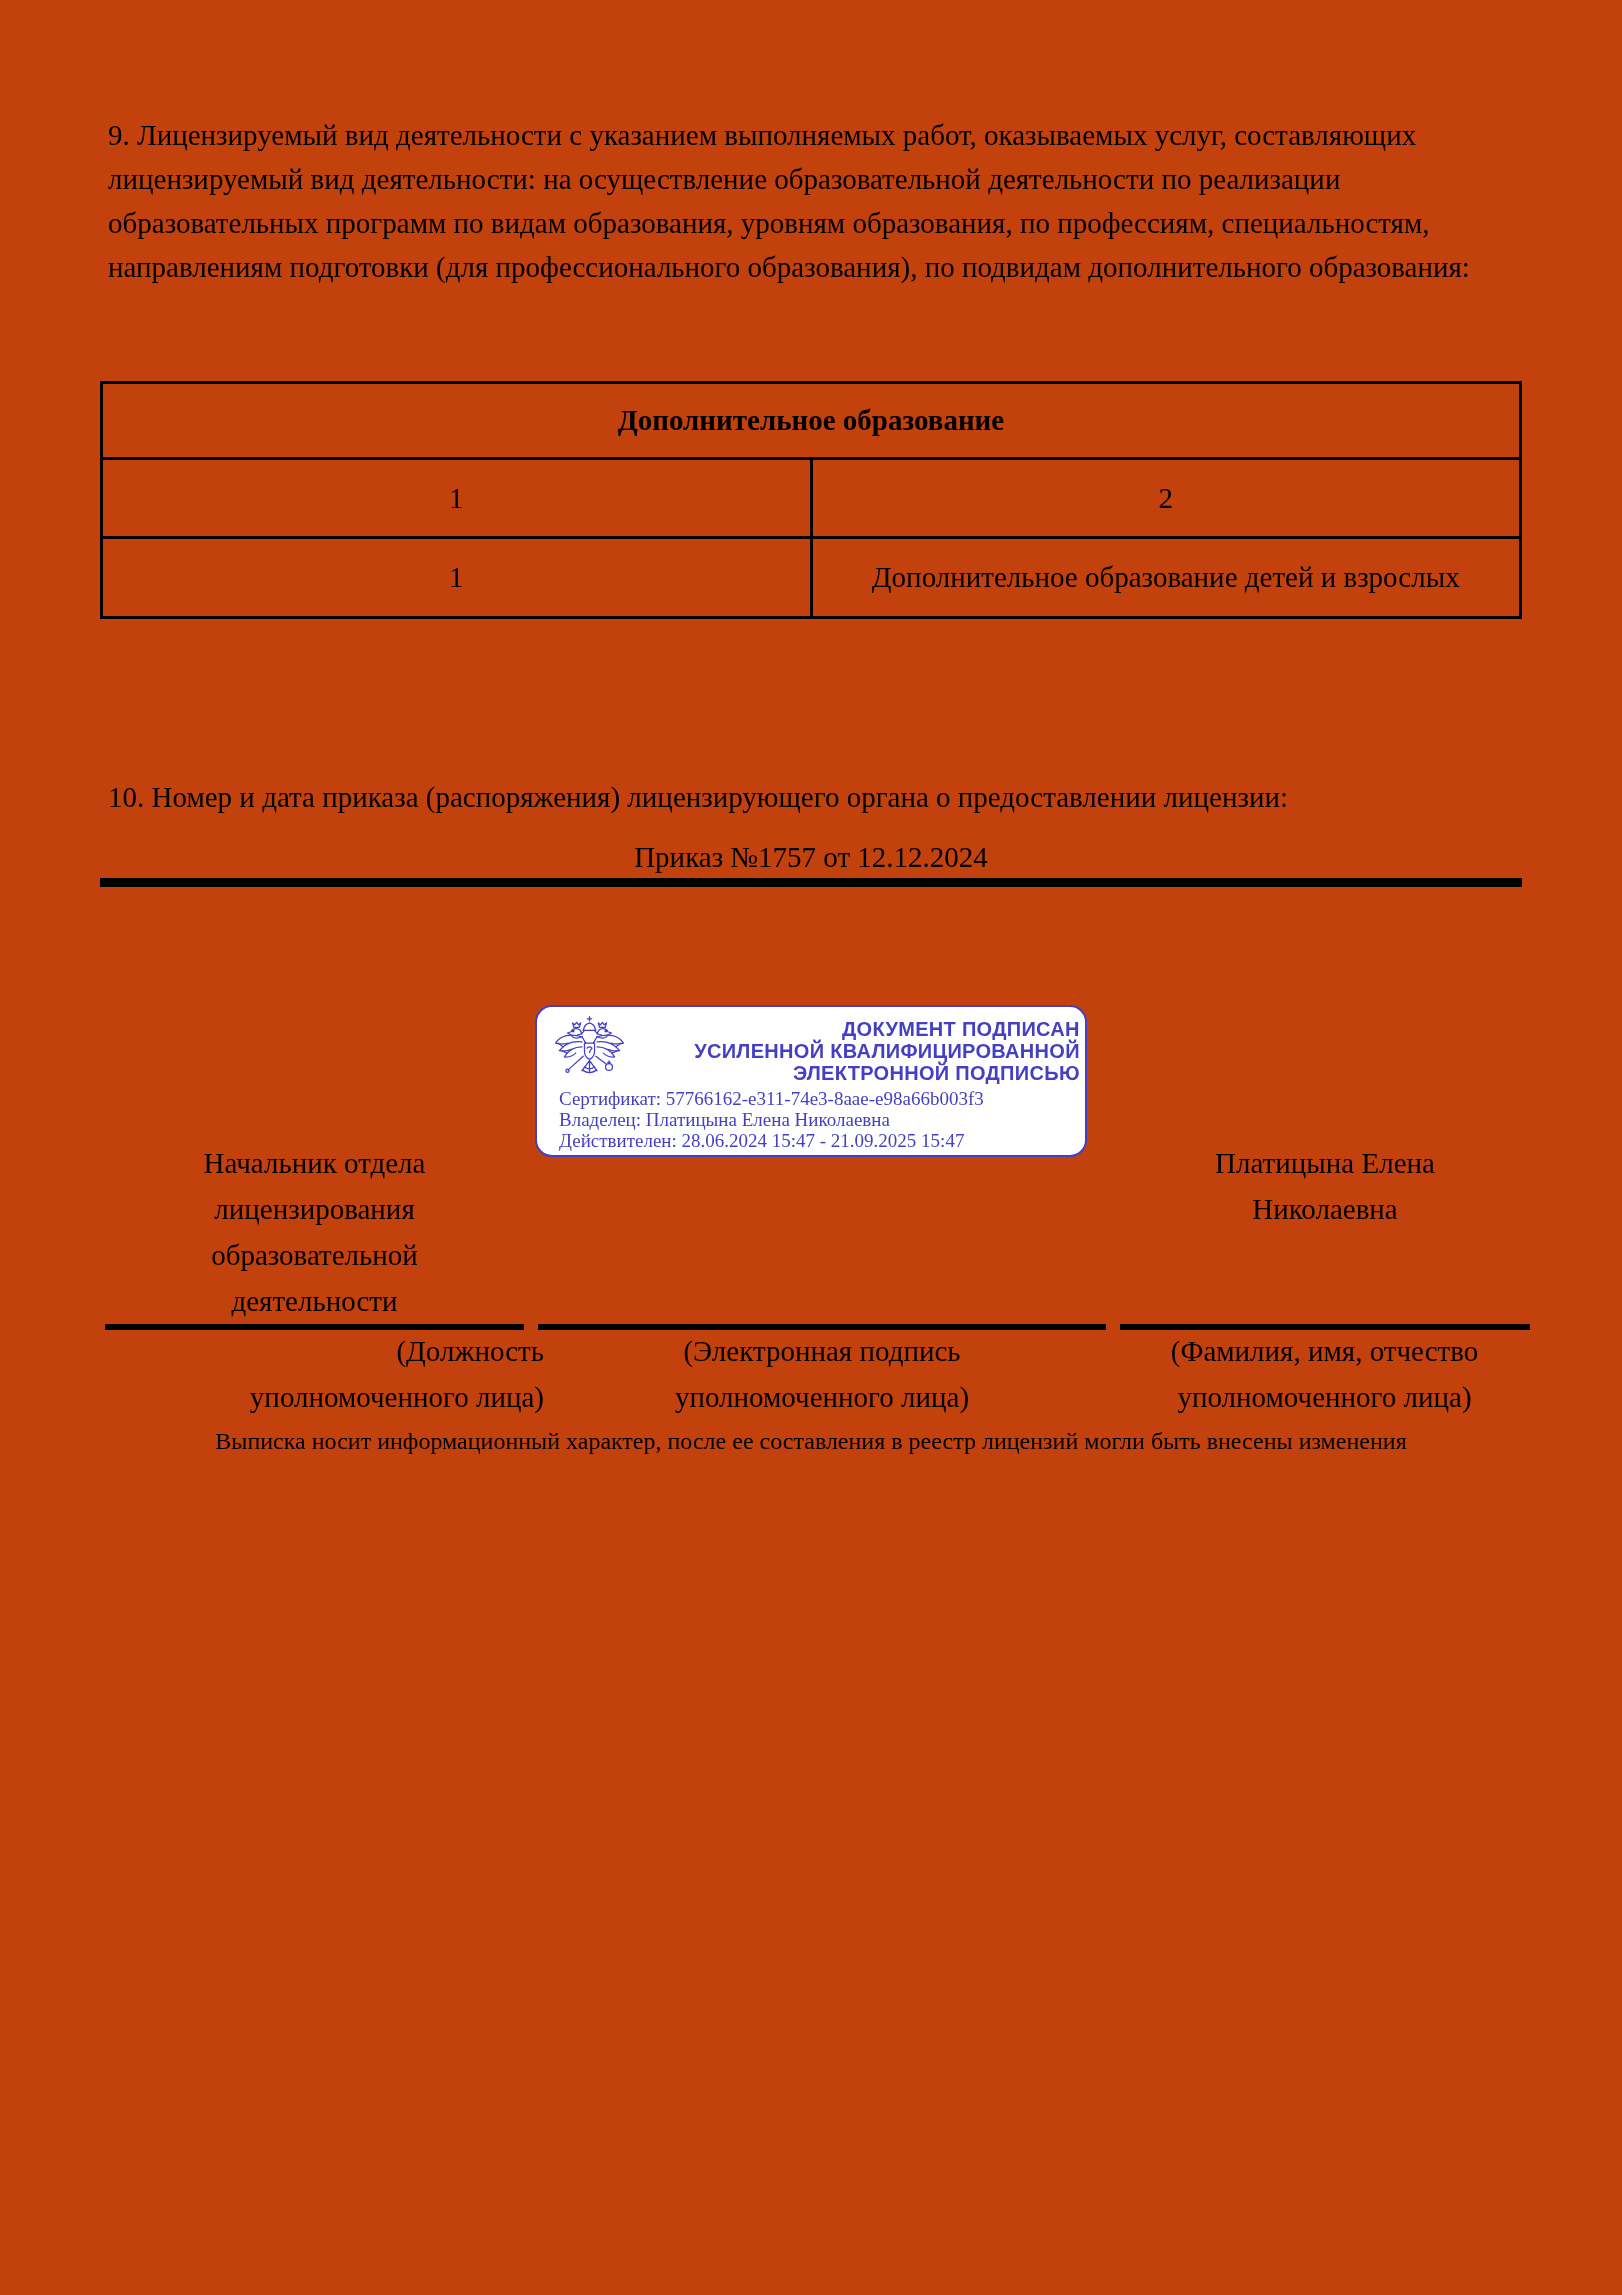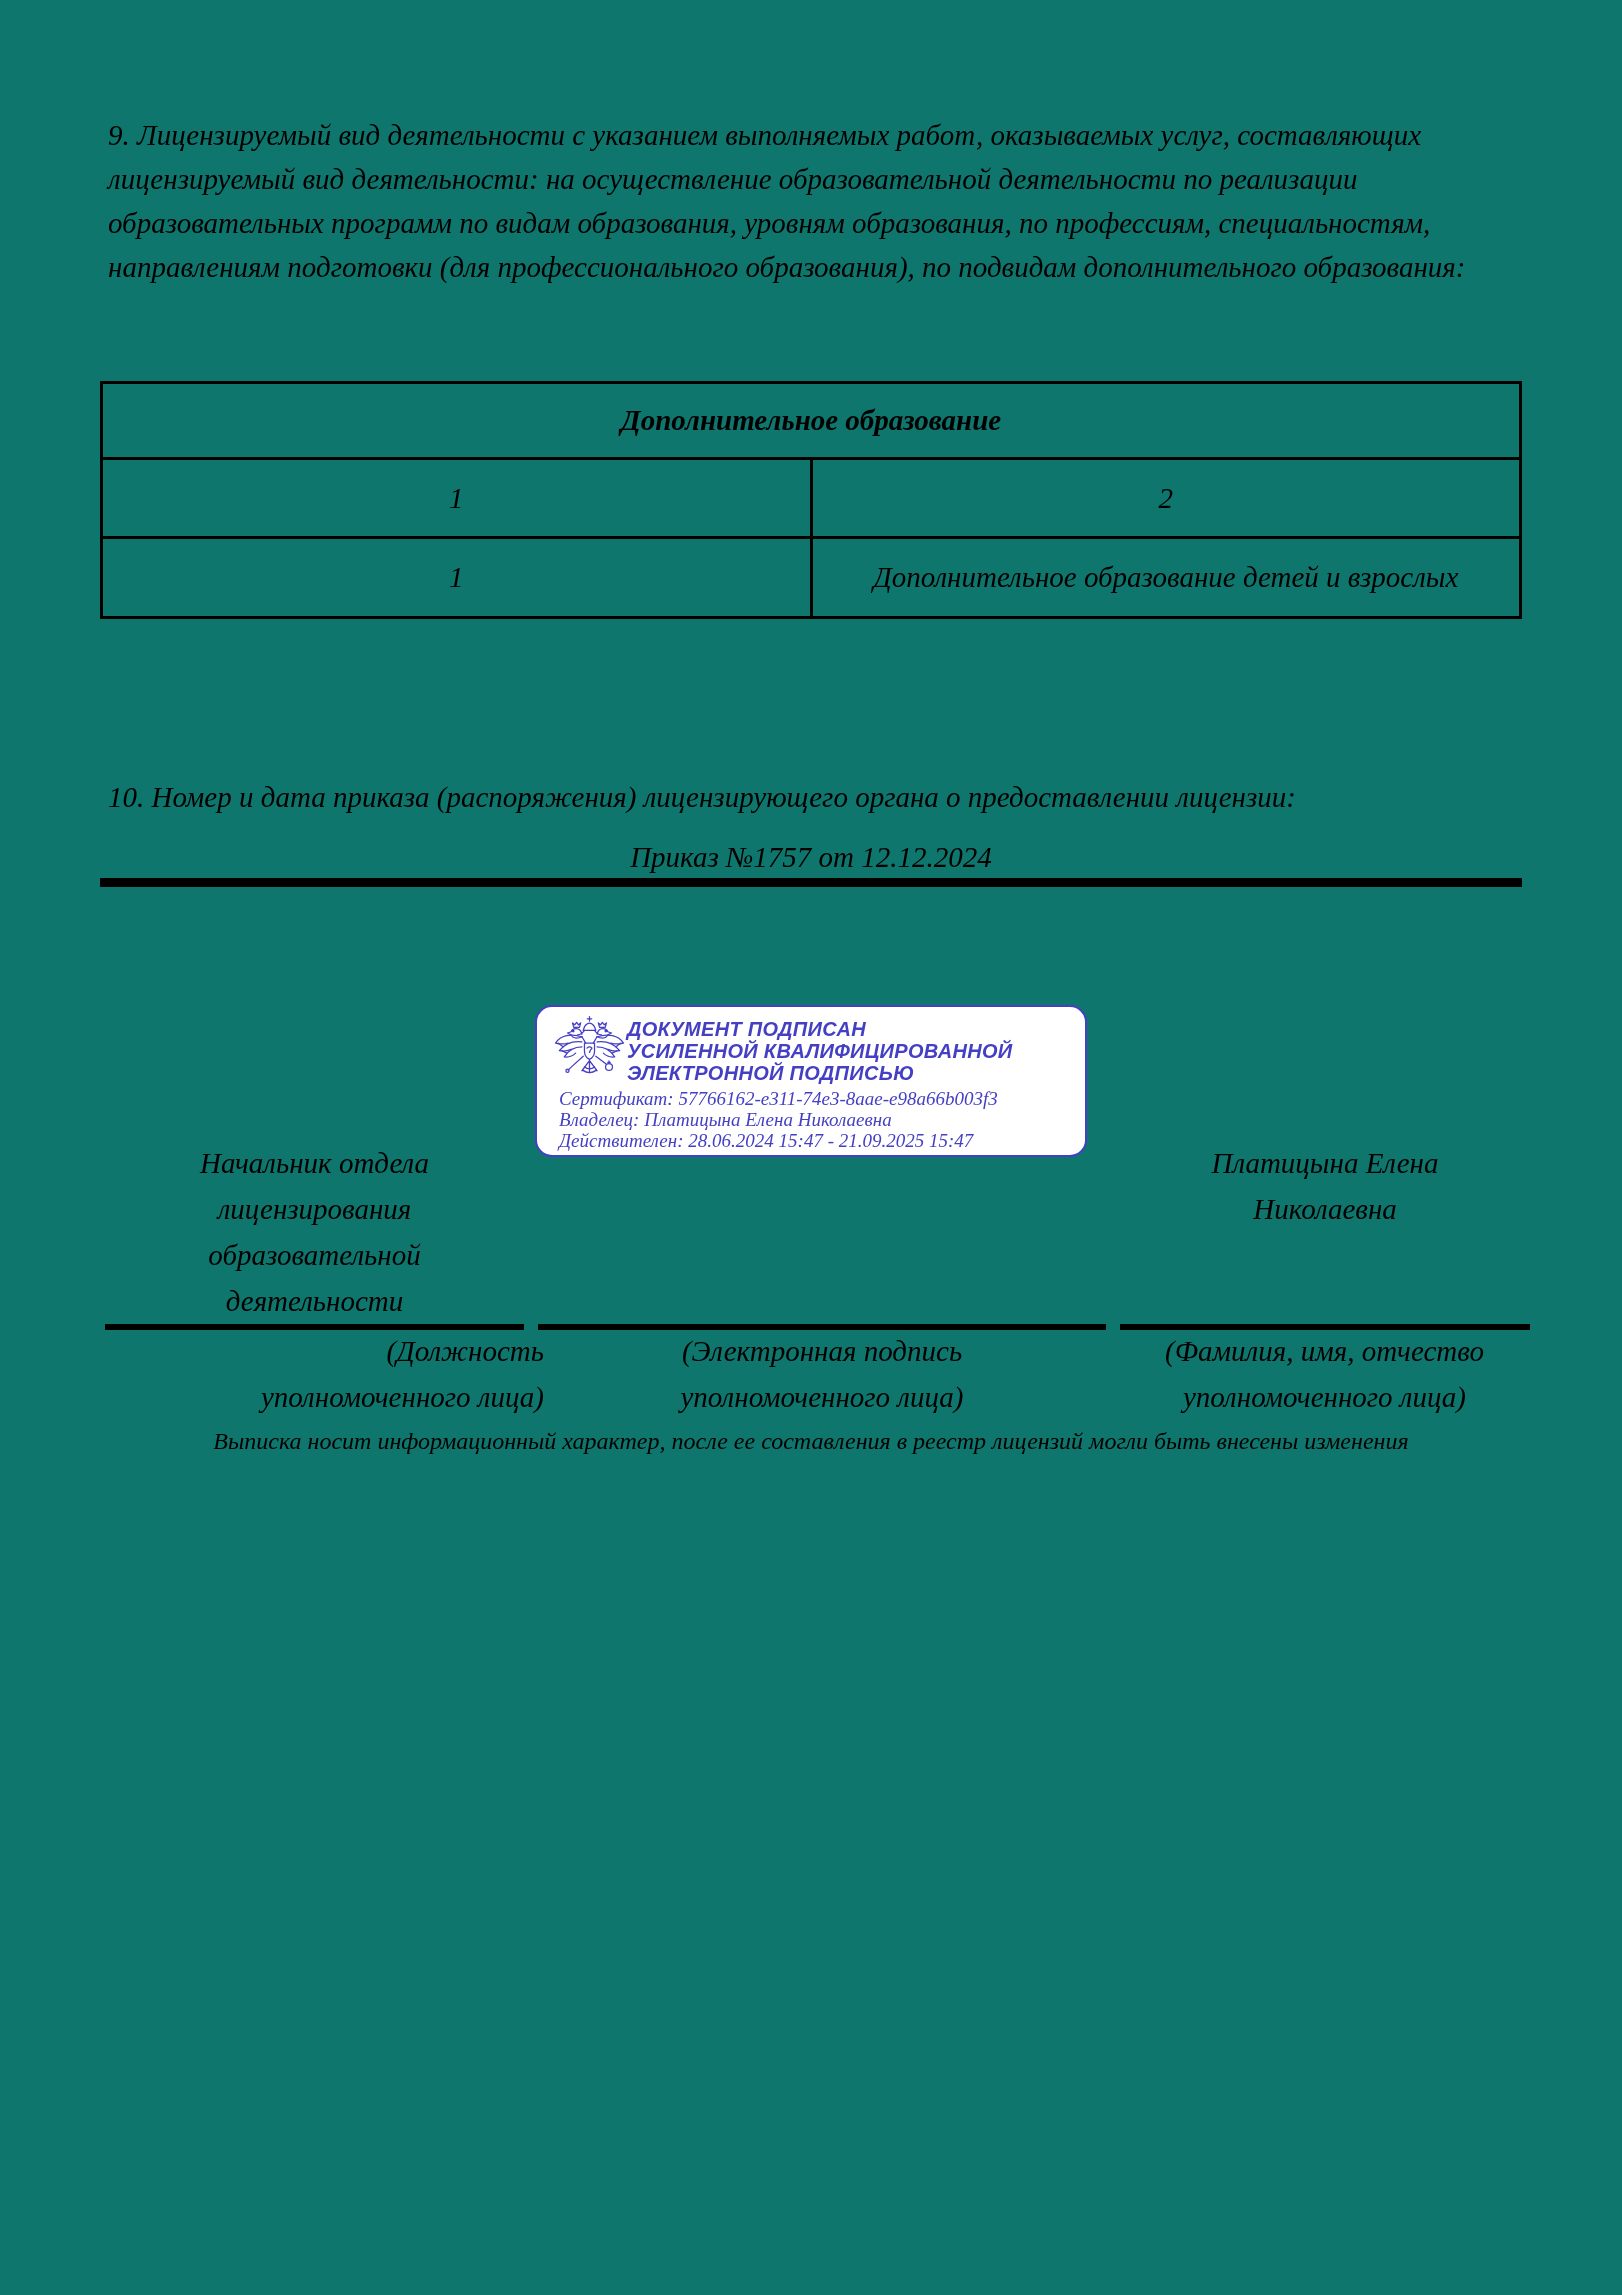--- a/index.html
+++ b/index.html
@@ -1,24 +1,23 @@
 <!DOCTYPE html>
 <html style="font-size:10.5px"><head>
 <meta charset="utf-8">
 <style>
   html,body{margin:0;padding:0;background:#888;}
   .page{
     position:relative;
     width:1622px;height:2295px;
     margin:0 auto;
-    background:#0f766e;
+    background:#c2410c;
     font-family:"Liberation Serif", serif;
     color:#000;
     overflow:hidden;
-    font-style:italic;
   }
   
   .para9{
     position:absolute;left:108px;top:113px;width:1416px;
     font-size:29px;line-height:44px;text-align:left;
   }
   
   .license-table{
     position:absolute;left:100px;top:381px;width:1422px;
     border-collapse:collapse;table-layout:fixed;
@@ -49,21 +48,21 @@
   
   .stamp{
     position:absolute;left:535px;top:1005px;width:552px;height:152px;
     box-sizing:border-box;
     border:2.6px solid #443fc3;border-radius:17px;
     color:#443fc3;background:#fff;
   }
   .stamp-eagle{position:absolute;left:15.7px;top:6.5px;width:73px;height:77px;}
   .stamp-head{
     position:absolute;left:90px;top:11px;right:5.2px;
-    text-align:left;
+    text-align:right;
     font-family:"Liberation Sans", sans-serif;
     font-weight:bold;font-size:20px;line-height:22px;
     letter-spacing:0.3px;
     white-space:pre-line;
   }
   .stamp-details{
     position:absolute;left:22px;top:81px;right:5.2px;
     font-size:19px;line-height:21px;
     white-space:pre-line;
   }

